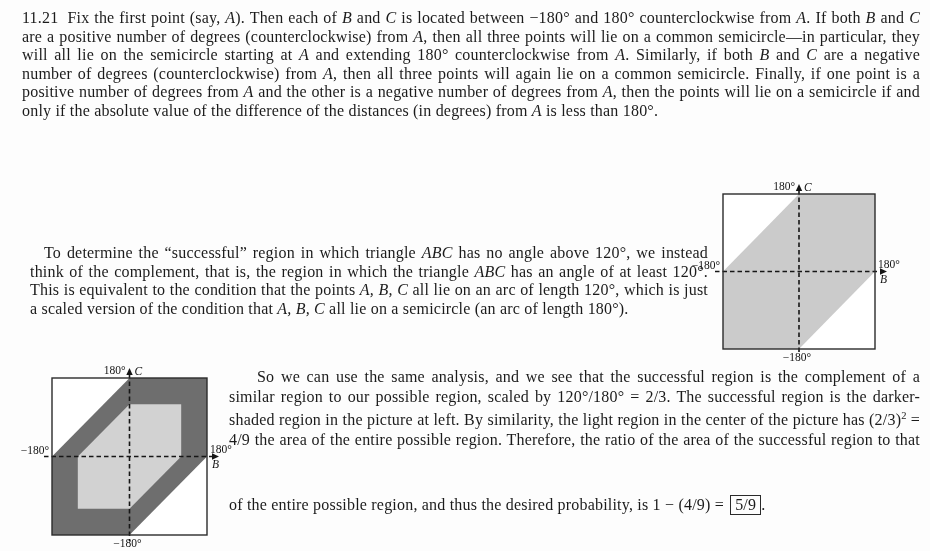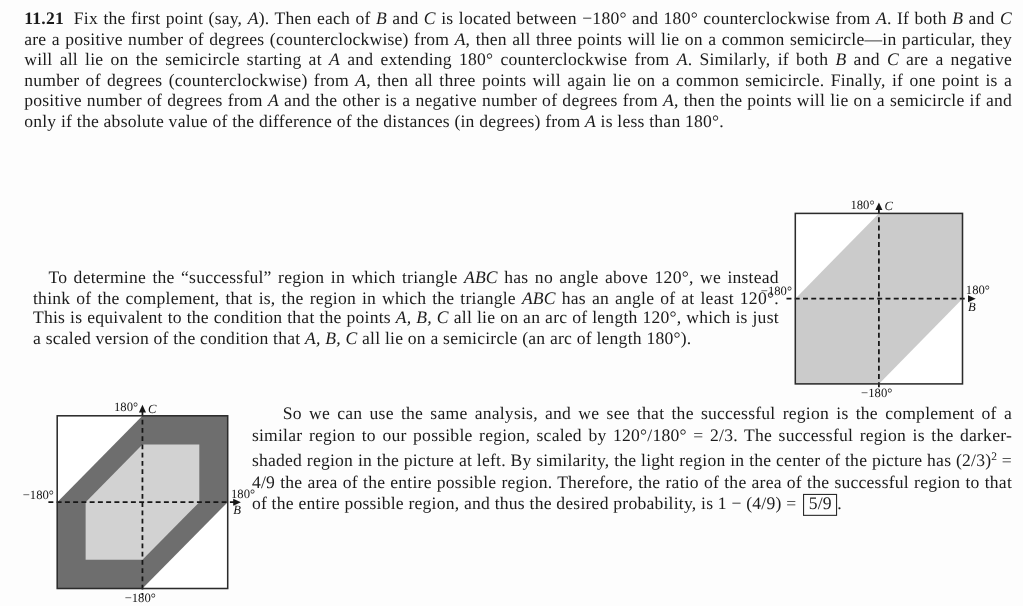--- a/index.html
+++ b/index.html
@@ -16,29 +16,30 @@
     text-align:justify;
     font-size:16px;
     line-height:18.6px;
     letter-spacing:0.2px;
   }
   #p1{left:22px;top:9px;width:898px}
   #p2{left:22px;top:180px;width:678px;text-indent:14px}
   #p3{left:30px;top:244px;width:678px;text-indent:14px}
   #p4{left:229px;top:367px;width:691px;text-indent:28px;line-height:19.5px}
   .it{font-style:italic}
-  .bd{font-weight:bold;margin-right:9px}
+  .bd{font-weight:normal;margin-right:9px}
   .sup{font-size:10.5px;vertical-align:6px;letter-spacing:0}
   .ansbox{
     display:inline-block;
     border:1.2px solid #2a2a2a;
     padding:0 4px 1px 4px;
     text-indent:0;
     line-height:17px;
     margin-left:2px;
+    margin-top:46px;
   }
   .fig{position:absolute}
   #fig1{left:690px;top:174px}
   #fig2{left:16px;top:358px}
   svg{overflow:visible;display:block}
   svg text{font-family:"Liberation Serif", serif}
 </style>
 </head>
 <body>
 

